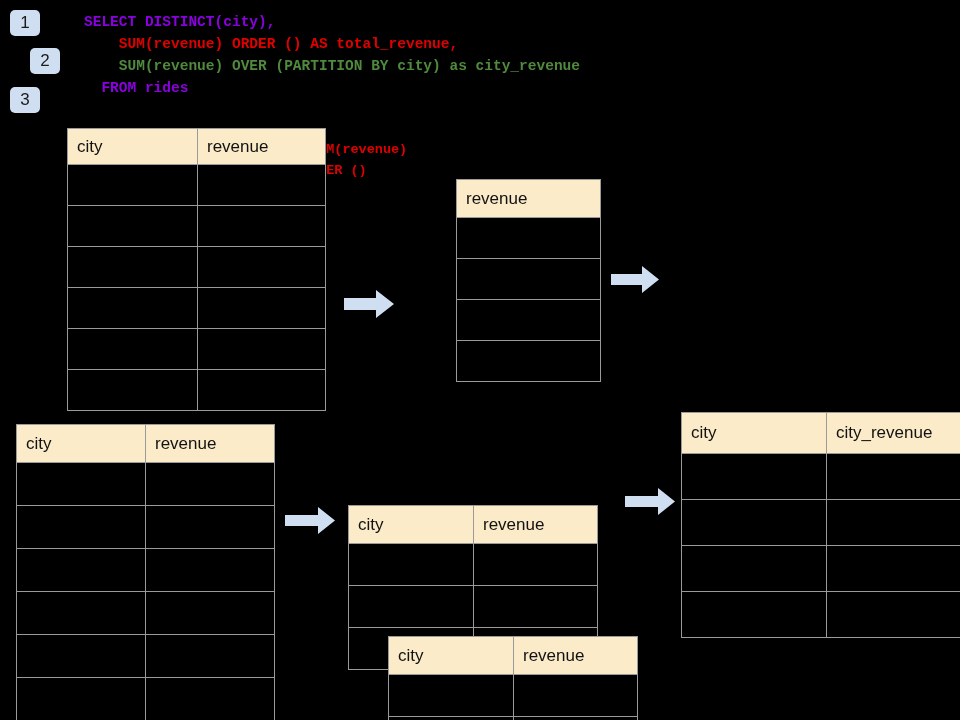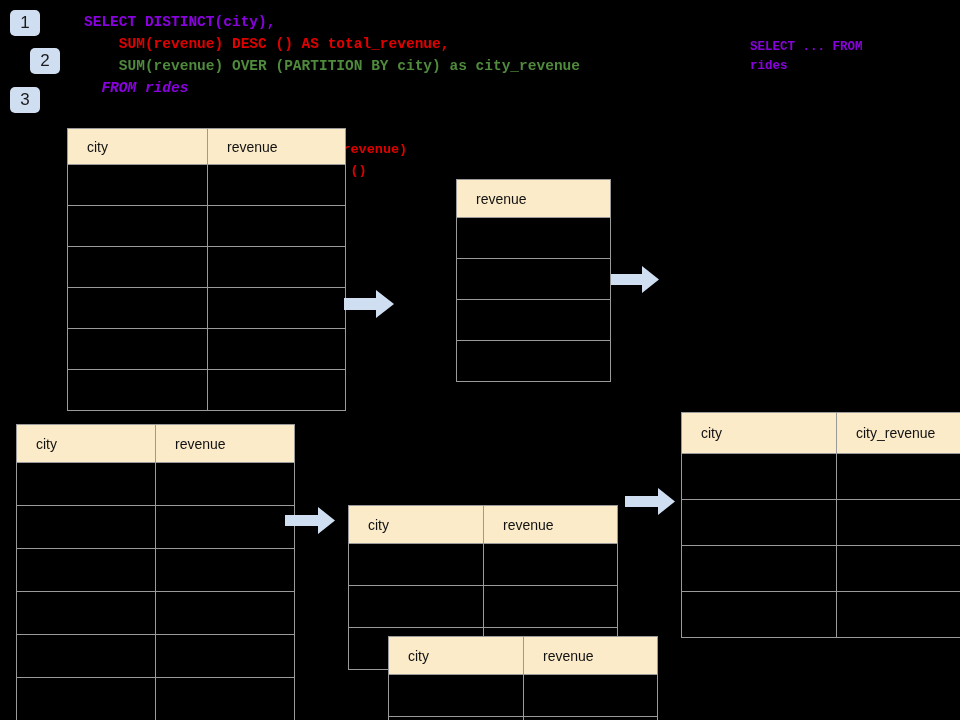--- a/index.html
+++ b/index.html
@@ -71,22 +71,22 @@
   }
   .tbl td {
     border: 1px solid #9a9a9a;
     padding: 0;
     background: #000000;
   }
   .tbl td.hdr {
     background: #FBEBC8;
     color: #121212;
     font-family: "Liberation Sans", sans-serif;
-    font-size: 14px;
-    padding: 0 0 0 19px;
+    font-size: 17px;
+    padding: 0 0 0 9px;
     border: 1px solid #9a9a9a;
     vertical-align: middle;
     white-space: nowrap;
   }
 
   
   .arrow {
     position: absolute;
   }
   .arrow svg { display: block; }
@@ -94,26 +94,24 @@
 </head>
 <body>
 
 <div id="canvas">
 
   <div class="badge" style="left:10px; top:10px;">1</div>
   <div class="badge" style="left:30px; top:48px;">2</div>
   <div class="badge" style="left:10px; top:87px;">3</div>
 
   <div class="code c-purple" style="left:84px; top:12px;text-align:center;">SELECT DISTINCT(city),</div>
-  <div class="code c-red" style="left:84px; top:34px;">    SUM(revenue) DESC () AS total_revenue,</div>
+  <div class="code c-red" style="left:84px; top:34px;">    SUM(revenue) ORDER () AS total_revenue,</div>
   <div class="code c-green" style="left:84px; top:56px;">    SUM(revenue) OVER (PARTITION BY city) as city_revenue</div>
-  <div class="code c-purple" style="left:84px; top:78px;font-style:italic;">  FROM rides</div>
-
-  <div class="annot-side" style="left:750px; top:38px;">SELECT ... FROM
-rides</div>
+  <div class="code c-purple" style="left:84px; top:78px;">  FROM rides</div>
+
 
   <div class="annot c-red" style="left:310px; top:139px;">SUM(revenue)
 OVER ()</div>
 
 
   <table class="tbl" style="left:67px; top:128px; width:238px;">
     <tbody>
         <tr>
       <td class="hdr" style="width:120px; height:35px;">city</td>
       <td class="hdr" style="width:118px; height:35px;">revenue</td>

